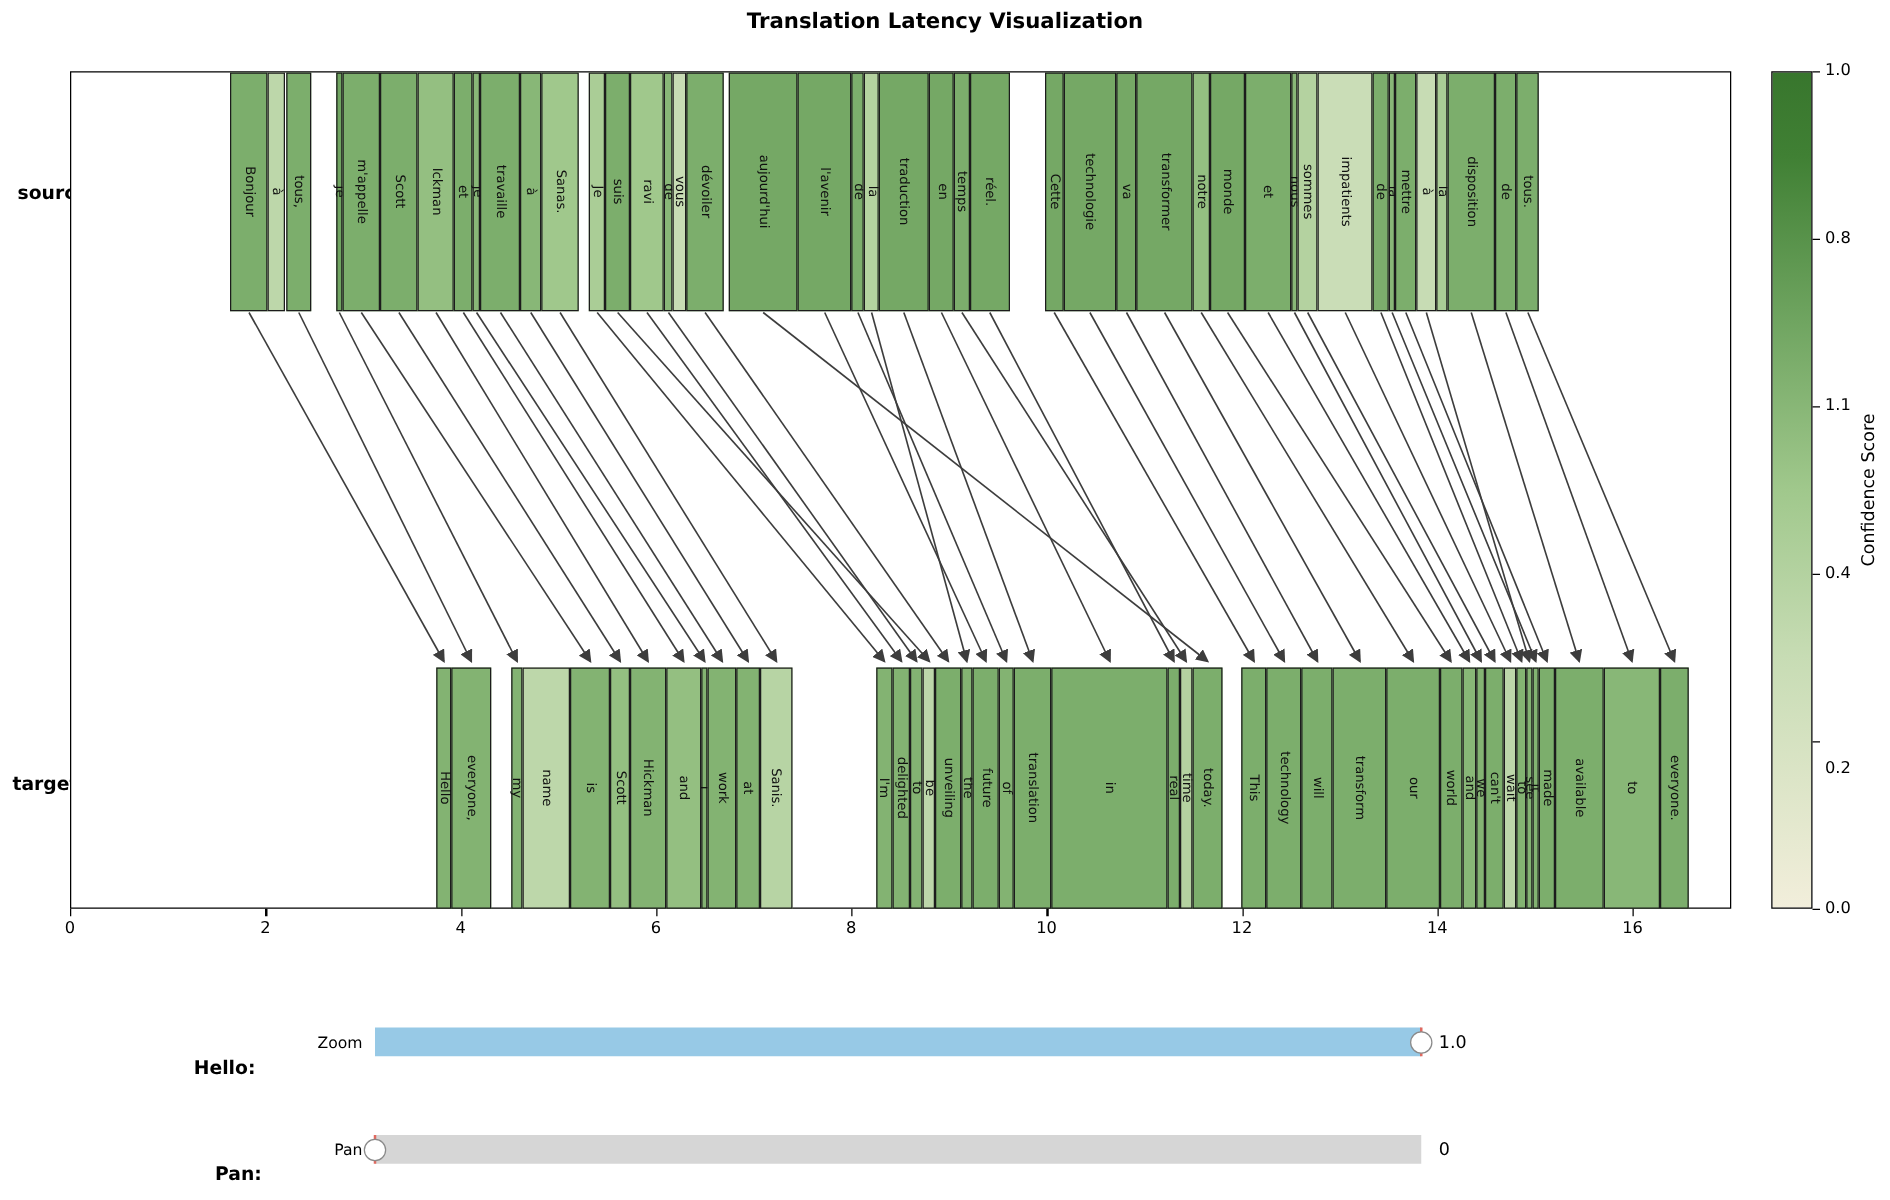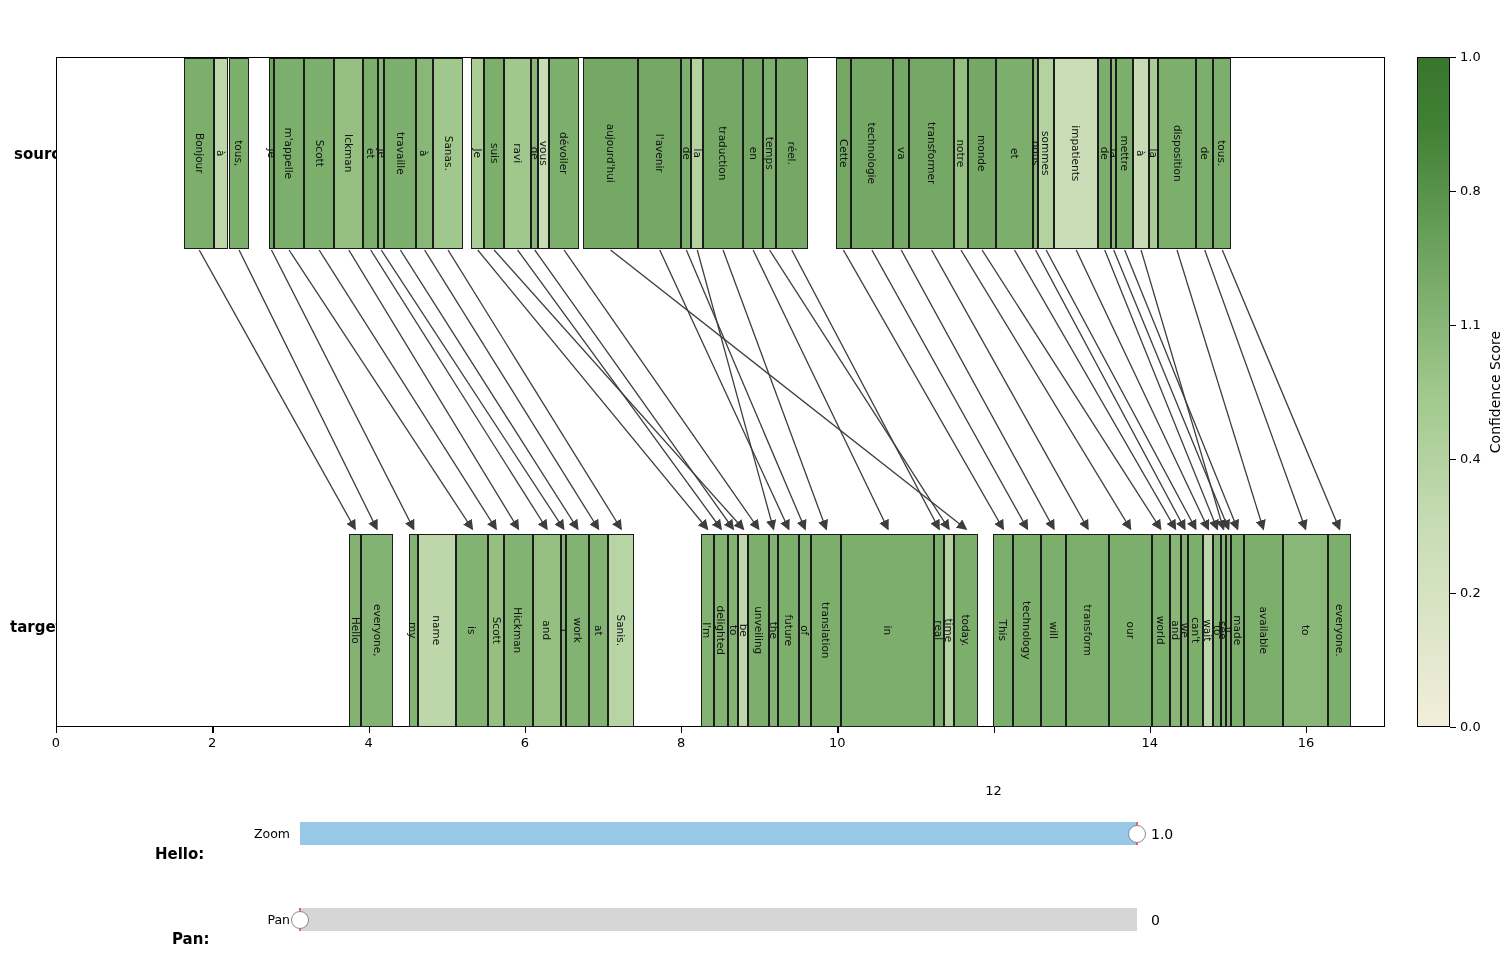--- a/index.html
+++ b/index.html
@@ -35,20 +35,21 @@
   .slider-handle{position:absolute;width:18px;height:18px;border-radius:50%;
         background:#fff;border:1px solid #8a8a8a;box-sizing:border-box;}
   .slider-initline{position:absolute;width:2px;height:23px;background:#e0695f;}
   .slider-value{position:absolute;font-size:14px;}
   .slider-bold{position:absolute;font-size:15px;font-weight:bold;}
 </style>
 </head>
 <body>
 
 <div class="fig">
+  <div class="title">Translation Latency Visualization</div>
 
   <div class="row-label" style="left:14px;top:145px;">source (fr)</div>
   <div class="row-label" style="left:10px;top:618px;">target (en)</div>
 
   <div class="plot" id="plot">
       <div class="bar" style="left: 127.353px; width: 29.6896px; top: 0px; height: 191px; background: rgb(124, 174, 108);">
         <span>Bonjour</span>
       </div>
       <div class="bar" style="left: 157.042px; width: 14.0635px; top: 0px; height: 191px; background: rgb(189, 215, 170);">
         <span>à</span>
@@ -362,33 +363,33 @@
       <div class="xtick-label" style="left: 156.261px;">2</div>
       <div class="xtick-mark" style="left: 312.522px;"></div>
       <div class="xtick-label" style="left: 312.522px;">4</div>
       <div class="xtick-mark" style="left: 468.783px;"></div>
       <div class="xtick-label" style="left: 468.783px;">6</div>
       <div class="xtick-mark" style="left: 625.044px;"></div>
       <div class="xtick-label" style="left: 625.044px;">8</div>
       <div class="xtick-mark" style="left: 781.305px;"></div>
       <div class="xtick-label" style="left: 781.305px;">10</div>
       <div class="xtick-mark" style="left: 937.566px;"></div>
-      <div class="xtick-label" style="left: 937.566px; margin-top: 48px;">12</div>
+      <div class="xtick-label" style="left: 937.566px;">12</div>
       <div class="xtick-mark" style="left: 1093.83px;"></div>
       <div class="xtick-label" style="left: 1093.83px;">14</div>
       <div class="xtick-mark" style="left: 1250.09px;"></div>
       <div class="xtick-label" style="left: 1250.09px;">16</div>
     </div>
 
   <div class="cbar" id="cbar" style="background: linear-gradient(to top, rgb(242, 238, 219) 0%, rgb(199, 220, 180) 30%, rgb(160, 200, 140) 50%, rgb(112, 165, 97) 70%, rgb(64, 128, 52) 90%, rgb(56, 118, 45) 100%);"></div>
   <div id="cbar-ticks">
       <div class="cbar-tick-mark" style="top: 727px;"></div>
       <div class="cbar-tick-label" style="top: 727px;">0.0</div>
       <div class="cbar-tick-mark" style="top: 593px;"></div>
-      <div class="cbar-tick-label" style="top: 593px;">0.2</div>
+      <div class="cbar-tick-label" style="top: 615px;">0.2</div>
       <div class="cbar-tick-mark" style="top: 459px;"></div>
       <div class="cbar-tick-label" style="top: 459px;">0.4</div>
       <div class="cbar-tick-mark" style="top: 325px;"></div>
       <div class="cbar-tick-label" style="top: 325px;">1.1</div>
       <div class="cbar-tick-mark" style="top: 191px;"></div>
       <div class="cbar-tick-label" style="top: 191px;">0.8</div>
       <div class="cbar-tick-mark" style="top: 57px;"></div>
       <div class="cbar-tick-label" style="top: 57px;">1.0</div>
     </div>
   <div class="cbar-label">Confidence Score</div>

